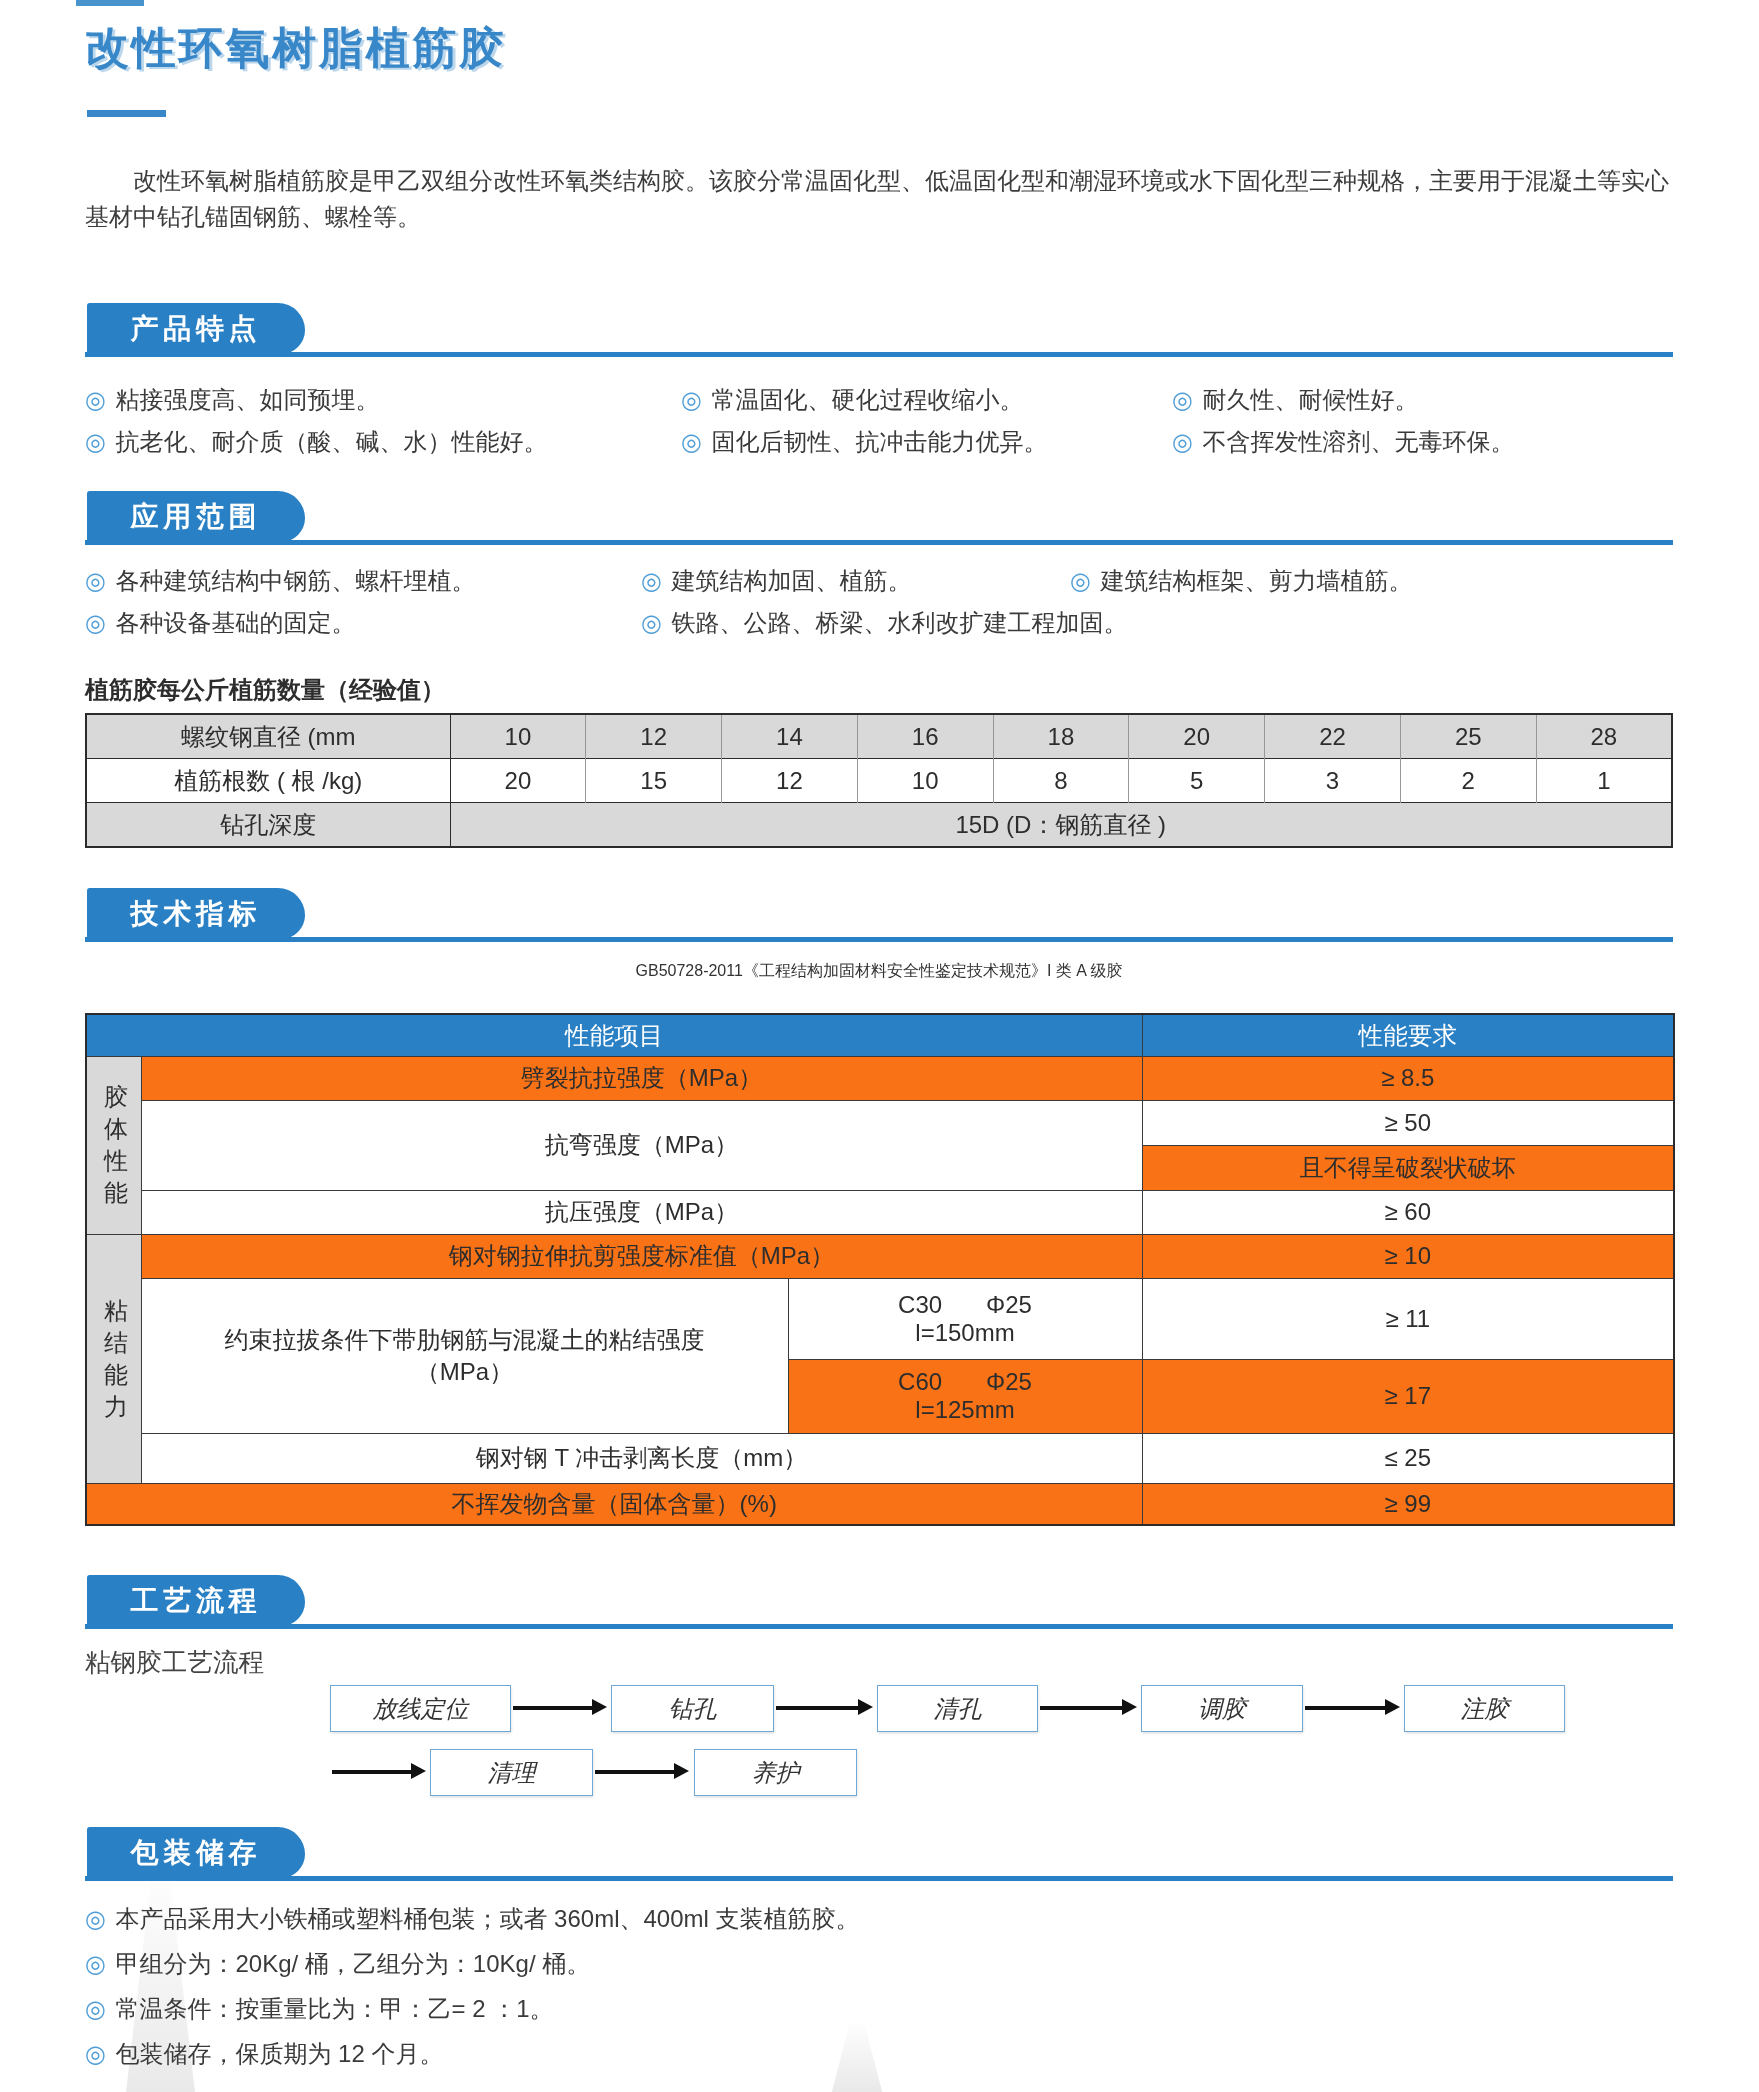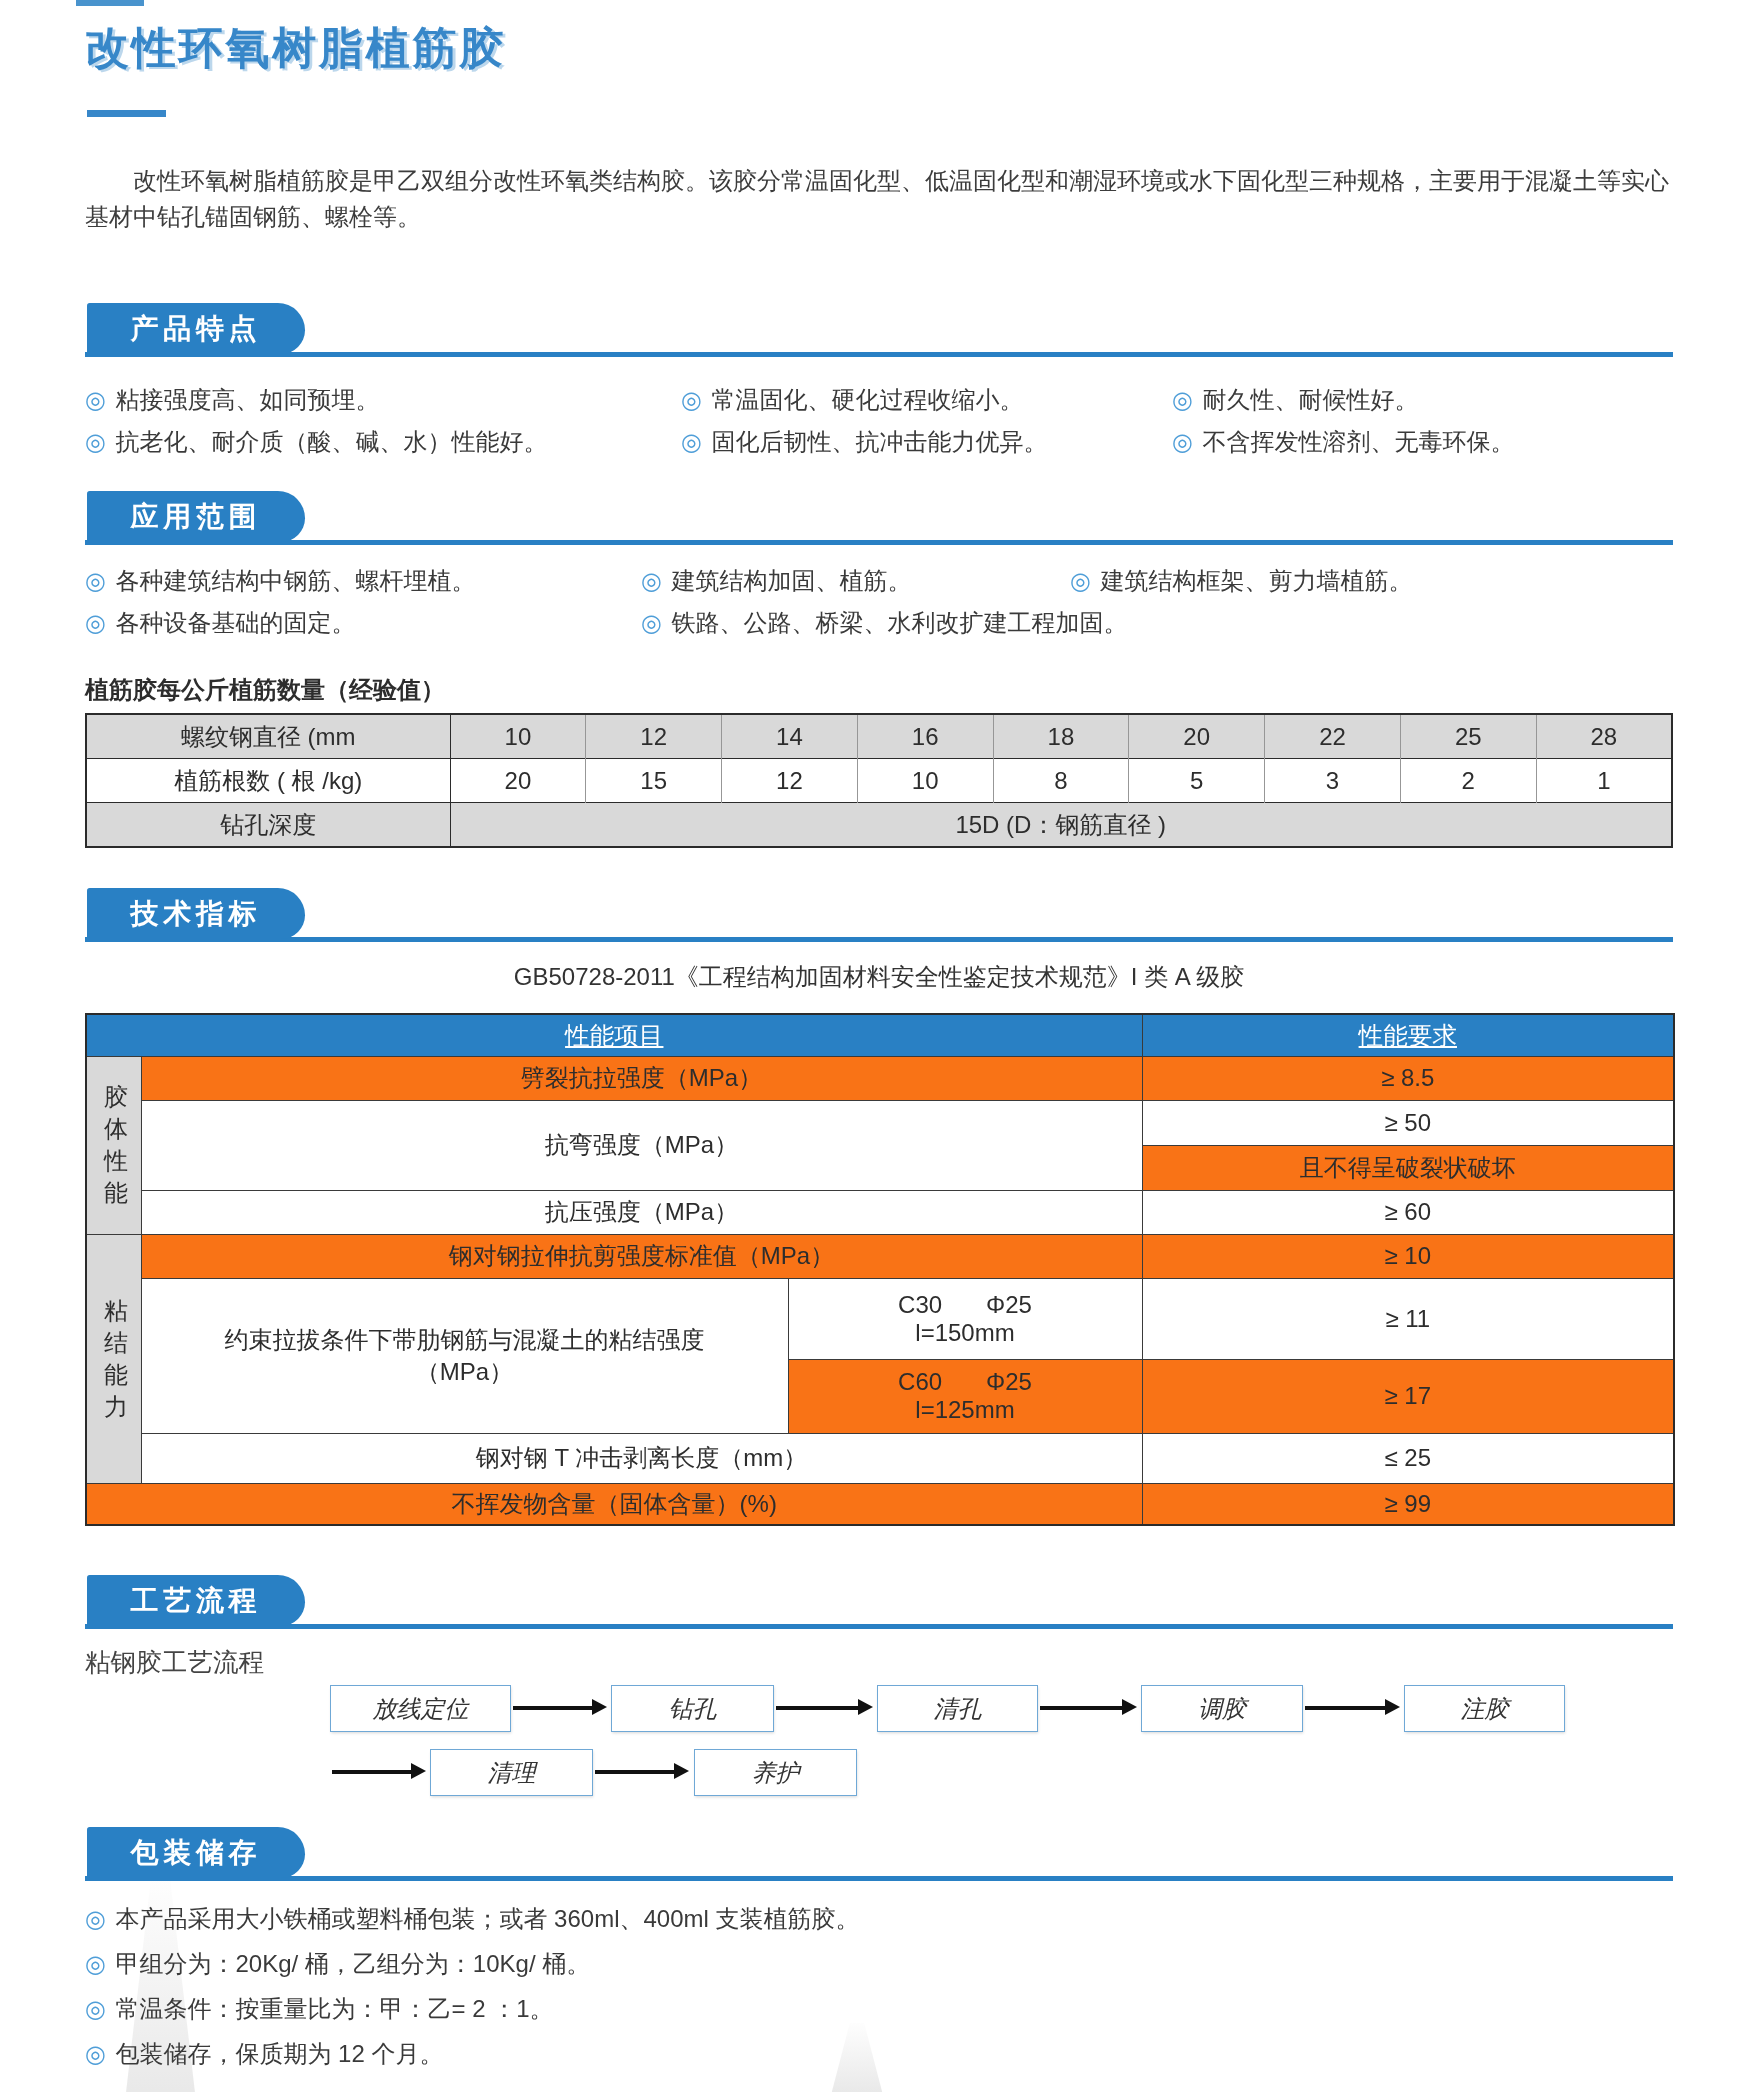--- a/index.html
+++ b/index.html
@@ -47,27 +47,27 @@
   .tbl-title { left:85px; top:674px; font-size:24px; font-weight:bold; color:#2d2d2d; }
   .tbl1 {
     left:85px; top:713px; width:1588px; border-collapse:collapse; table-layout:fixed;
     font-size:24px; color:#2d2d2d; border:2.8px solid #2b2b2b;
   }
   .tbl1 td { border-top:1.9px solid #2b2b2b; border-left:0.9px solid #979797; height:43px; text-align:center; padding:0; }
   .tbl1 td.lbl { border-right:1.9px solid #2b2b2b; }
   .tbl1 tr.gray td { background:#d9d9d9; }
 
   
-  .gb-note { left:85px; top:961px; width:1588px; text-align:center; font-size:24px; color:#333; }
+  .gb-note { left:85px; top:961px; width:1588px; text-align:center; font-size:16px; color:#333; }
   .tbl2 {
     left:85px; top:1013px; width:1588px; border-collapse:collapse; table-layout:fixed;
     font-size:24px; color:#2d2d2d; border:2.8px solid #2b2b2b;
   }
   .tbl2 td, .tbl2 th { border:1.9px solid #3a3a3a; text-align:center; padding:0; font-weight:normal; word-break:break-all; }
-  .tbl2 .hd { background:#2980c4; color:#ffffff; font-size:24.6px;text-decoration:underline; }
+  .tbl2 .hd { background:#2980c4; color:#ffffff; font-size:24.6px; }
   .tbl2 .gray { background:#f97316; }
   .tbl2 .grp { background:#d9d9d9; padding:0 17px; }
   .cond-line .dia { margin-left:44px; }
 
   
   .process-sub { left:85px; top:1645px; font-size:25.6px; color:#444; }
   .flow { left:85px; top:1685px; width:1588px; height:161px;font-style:italic; }
   .fbox {
     position:absolute; height:45px; background:#fff; border:1.9px solid #6fa8d6;
     display:flex; align-items:center; justify-content:center; font-size:24px; color:#333;

